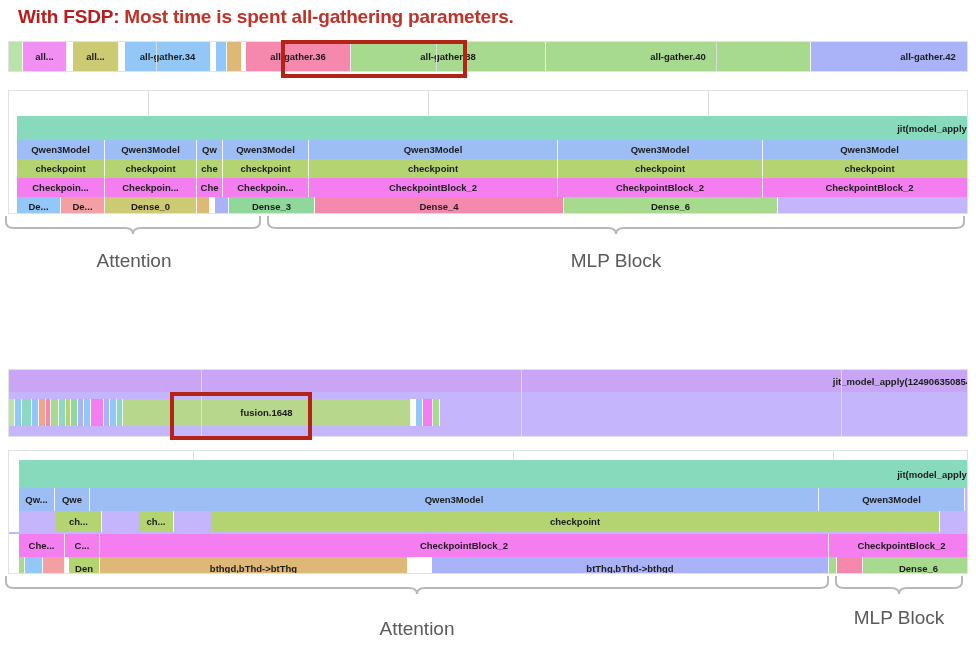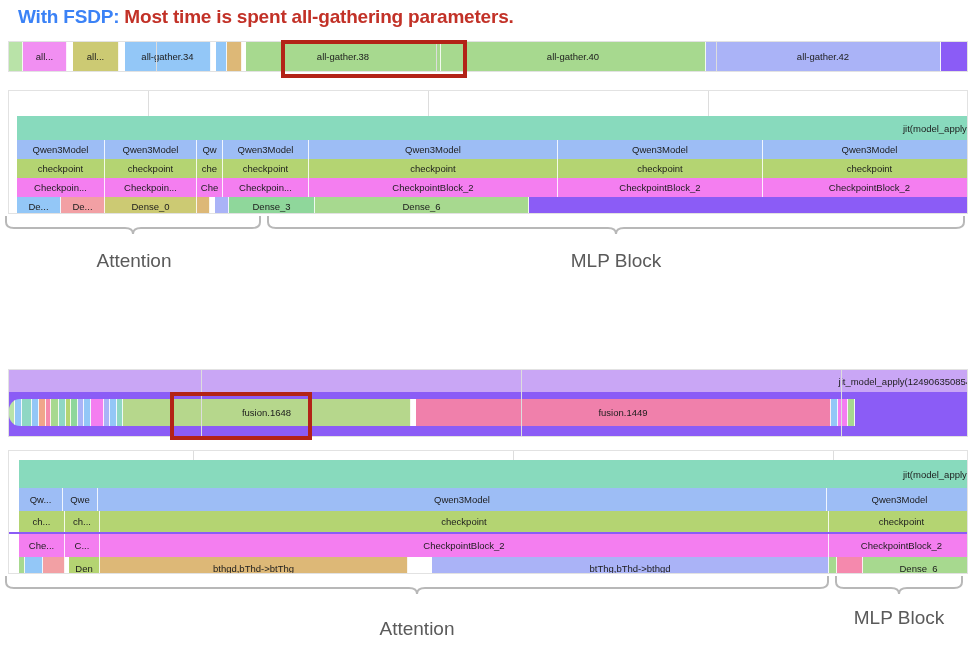--- a/index.html
+++ b/index.html
@@ -18,29 +18,30 @@
 
   
   .section-head {
     position: absolute;
     left: 18px;
     font-size: 19px;
     font-weight: bold;
     white-space: nowrap;
     letter-spacing: -0.2px;
   }
-  .head-grey { color: #3b82f6; }
+  .head-grey { color: #b91c1c; }
   .head-red  { color: #c23127; }
 
   
   .trace {
     position: absolute;
-    background: #8b5cf6;
+    background: #c4b5fd;
     border: 1px solid #e2e2e2;
     overflow: hidden;
+    font-weight: bold;
   }
   .row {
     position: absolute;
     left: 0;
     width: 100%;
     display: flex;
     overflow: hidden;
   }
   .seg {
     position: relative;
@@ -101,20 +102,21 @@
         <div class="seg" style="width: 14px; background: rgb(185, 227, 168);"></div>
         <div class="seg" style="width: 44px; background: rgb(241, 143, 242);">all...</div>
         <div class="seg gap" style="width: 6px; background: rgb(255, 255, 255); border-right: none;"></div>
         <div class="seg" style="width: 46px; background: rgb(204, 202, 115);">all...</div>
         <div class="seg gap" style="width: 6px; background: rgb(255, 255, 255); border-right: none;"></div>
         <div class="seg" style="width: 86px; background: rgb(147, 199, 247);">all-gather.34</div>
         <div class="seg gap" style="width: 5px; background: rgb(255, 255, 255); border-right: none;"></div>
         <div class="seg" style="width: 11px; background: rgb(147, 199, 247);"></div>
         <div class="seg" style="width: 15px; background: rgb(221, 184, 119);"></div>
         <div class="seg gap" style="width: 4px; background: rgb(255, 255, 255); border-right: none;"></div>
+        <div class="seg" style="width: 105px; background: rgb(245, 137, 173);">all-gather.36</div>
         <div class="seg" style="width: 195px; background: rgb(167, 217, 143);">all-gather.38</div>
         <div class="seg" style="width: 265px; background: rgb(167, 217, 143);">all-gather.40</div>
         <div class="seg" style="width: 235px; background: rgb(170, 179, 247);">all-gather.42</div>
       </div>
     <div class="gridline" style="left:147px;"></div>
     <div class="gridline" style="left:427px;"></div>
     <div class="gridline" style="left:707px;"></div>
   </div>
 
   <div class="highlight" style="left:281px; top:40px; width:186px; height:38px;"></div>
@@ -159,59 +161,59 @@
       </div>
     <div class="row" style="top:106px; height:19px;">
         <div class="seg gap" style="width: 8px; background: rgb(255, 255, 255); border-right: none;"></div>
         <div class="seg" style="width: 44px; background: rgb(147, 199, 247);">De...</div>
         <div class="seg" style="width: 44px; background: rgb(242, 160, 164);">De...</div>
         <div class="seg" style="width: 92px; background: rgb(204, 202, 115);">Dense_0</div>
         <div class="seg" style="width: 13px; background: rgb(221, 184, 119);"></div>
         <div class="seg gap" style="width: 5px; background: rgb(255, 255, 255); border-right: none;"></div>
         <div class="seg" style="width: 14px; background: rgb(170, 179, 247);"></div>
         <div class="seg" style="width: 86px; background: rgb(143, 215, 155);">Dense_3</div>
+        <div class="seg" style="width: 249px; background: rgb(245, 137, 173);">Dense_4</div>
         <div class="seg" style="width: 214px; background: rgb(167, 217, 143);">Dense_6</div>
       </div>
     <div class="gridline" style="left:139px; top:0; height:25px;"></div>
     <div class="gridline" style="left:419px; top:0; height:25px;"></div>
     <div class="gridline" style="left:699px; top:0; height:25px;"></div>
   </div>
 
   <svg class="brace-wrap" style="left:0px; top:214px;" width="976" height="32">
     <path d="M 6,216 L 6,222 Q 6,228 14,228 L 125,228 Q 133,228 133,234 Q 133,228 141,228 L 252,228 Q 260,228 260,222 L 260,216" transform="translate(0,-214)" fill="none" stroke="#b8b8b8" stroke-width="2"></path>
     <path d="M 268,216 L 268,222 Q 268,228 276,228 L 608,228 Q 616,228 616,234 Q 616,228 624,228 L 956,228 Q 964,228 964,222 L 964,216" transform="translate(0,-214)" fill="none" stroke="#b8b8b8" stroke-width="2"></path>
   </svg>
   <div class="brace-label" style="left:48px; top:250px; width:172px;">Attention</div>
   <div class="brace-label" style="left:530px; top:250px; width:172px;">MLP Block</div>
 
 
   <div class="trace" style="left:8px; top:369px; width:960px; height:68px;">
     <div class="row" style="top:0;  height:22px;">
         <div class="seg right-align" style="width: 976px; background: rgb(201, 166, 245);">jit_model_apply(124906350854C</div>
       </div>
-    <div class="row" style="top:29px; height:27px;border-radius:11px;">
+    <div class="row" style="top:29px; height:27px;">
         <div class="seg" style="width: 6px; background: rgb(185, 227, 168);"></div>
         <div class="seg" style="width: 7px; background: rgb(147, 199, 247);"></div>
         <div class="seg" style="width: 10px; background: rgb(143, 215, 196);"></div>
         <div class="seg" style="width: 7px; background: rgb(147, 199, 247);"></div>
         <div class="seg" style="width: 7px; background: rgb(240, 165, 138);"></div>
         <div class="seg" style="width: 5px; background: rgb(245, 137, 173);"></div>
         <div class="seg" style="width: 8px; background: rgb(167, 217, 143);"></div>
         <div class="seg" style="width: 7px; background: rgb(143, 215, 196);"></div>
         <div class="seg" style="width: 5px; background: rgb(180, 212, 114);"></div>
         <div class="seg" style="width: 7px; background: rgb(143, 215, 155);"></div>
         <div class="seg" style="width: 6px; background: rgb(170, 179, 247);"></div>
         <div class="seg" style="width: 7px; background: rgb(147, 199, 247);"></div>
         <div class="seg" style="width: 13px; background: rgb(244, 126, 240);"></div>
         <div class="seg" style="width: 6px; background: rgb(170, 179, 247);"></div>
         <div class="seg" style="width: 7px; background: rgb(147, 199, 247);"></div>
         <div class="seg" style="width: 6px; background: rgb(143, 215, 196);"></div>
         <div class="seg" style="width: 288px; background: rgb(182, 215, 140);">fusion.1648</div>
         <div class="seg gap" style="width: 5px; background: rgb(255, 255, 255); border-right: none;"></div>
-        <div class="seg" style="width: 415px; background: rgb(240, 128, 171);">fusion.1449</div>
         <div class="seg" style="width: 7px; background: rgb(147, 199, 247);"></div>
         <div class="seg" style="width: 10px; background: rgb(244, 126, 240);"></div>
         <div class="seg" style="width: 7px; background: rgb(167, 217, 143);"></div>
       </div>
     <div class="gridline" style="left:192px;"></div>
     <div class="gridline" style="left:512px;"></div>
     <div class="gridline" style="left:832px;"></div>
   </div>
 
   <div class="highlight" style="left:170px; top:392px; width:142px; height:48px;"></div>
@@ -219,26 +221,26 @@
   <div class="trace" style="left:8px; top:450px; width:960px; height:124px;">
     <div class="row" style="top:0;  height:9px;">
         <div class="seg gap" style="width: 976px; background: rgb(255, 255, 255); border-right: none;"></div>
       </div>
     <div class="row" style="top:9px; height:28px;">
         <div class="seg gap" style="width: 10px; background: rgb(255, 255, 255); border-right: none;"></div>
         <div class="seg right-align" style="width: 958px; background: rgb(136, 218, 189);">jit(model_apply)</div>
       </div>
     <div class="row" style="top:37px; height:23px;">
         <div class="seg gap" style="width: 10px; background: rgb(255, 255, 255); border-right: none;"></div>
-        <div class="seg" style="width: 44px; background: rgb(157, 189, 245);">Qw...</div>
+        <div class="seg" style="width: 36px; background: rgb(157, 189, 245);">Qw...</div>
         <div class="seg" style="width: 35px; background: rgb(157, 189, 245);">Qwe</div>
         <div class="seg" style="width: 729px; background: rgb(157, 189, 245);">Qwen3Model</div>
         <div class="seg" style="width: 146px; background: rgb(157, 189, 245);">Qwen3Model</div>
       </div>
-    <div class="row" style="top:60px; height:21px;">
+    <div class="row" style="top:60px; height:21px;gap:37px;">
         <div class="seg gap" style="width: 10px; background: rgb(255, 255, 255); border-right: none;"></div>
         <div class="seg" style="width: 46px; background: rgb(180, 212, 114);">ch...</div>
         <div class="seg" style="width: 35px; background: rgb(180, 212, 114);">ch...</div>
         <div class="seg" style="width: 729px; background: rgb(180, 212, 114);">checkpoint</div>
         <div class="seg" style="width: 146px; background: rgb(180, 212, 114);">checkpoint</div>
       </div>
     <div class="row" style="top:83px; height:23px;">
         <div class="seg gap" style="width: 10px; background: rgb(255, 255, 255); border-right: none;"></div>
         <div class="seg" style="width: 46px; background: rgb(244, 126, 240);">Che...</div>
         <div class="seg" style="width: 35px; background: rgb(244, 126, 240);">C...</div>

